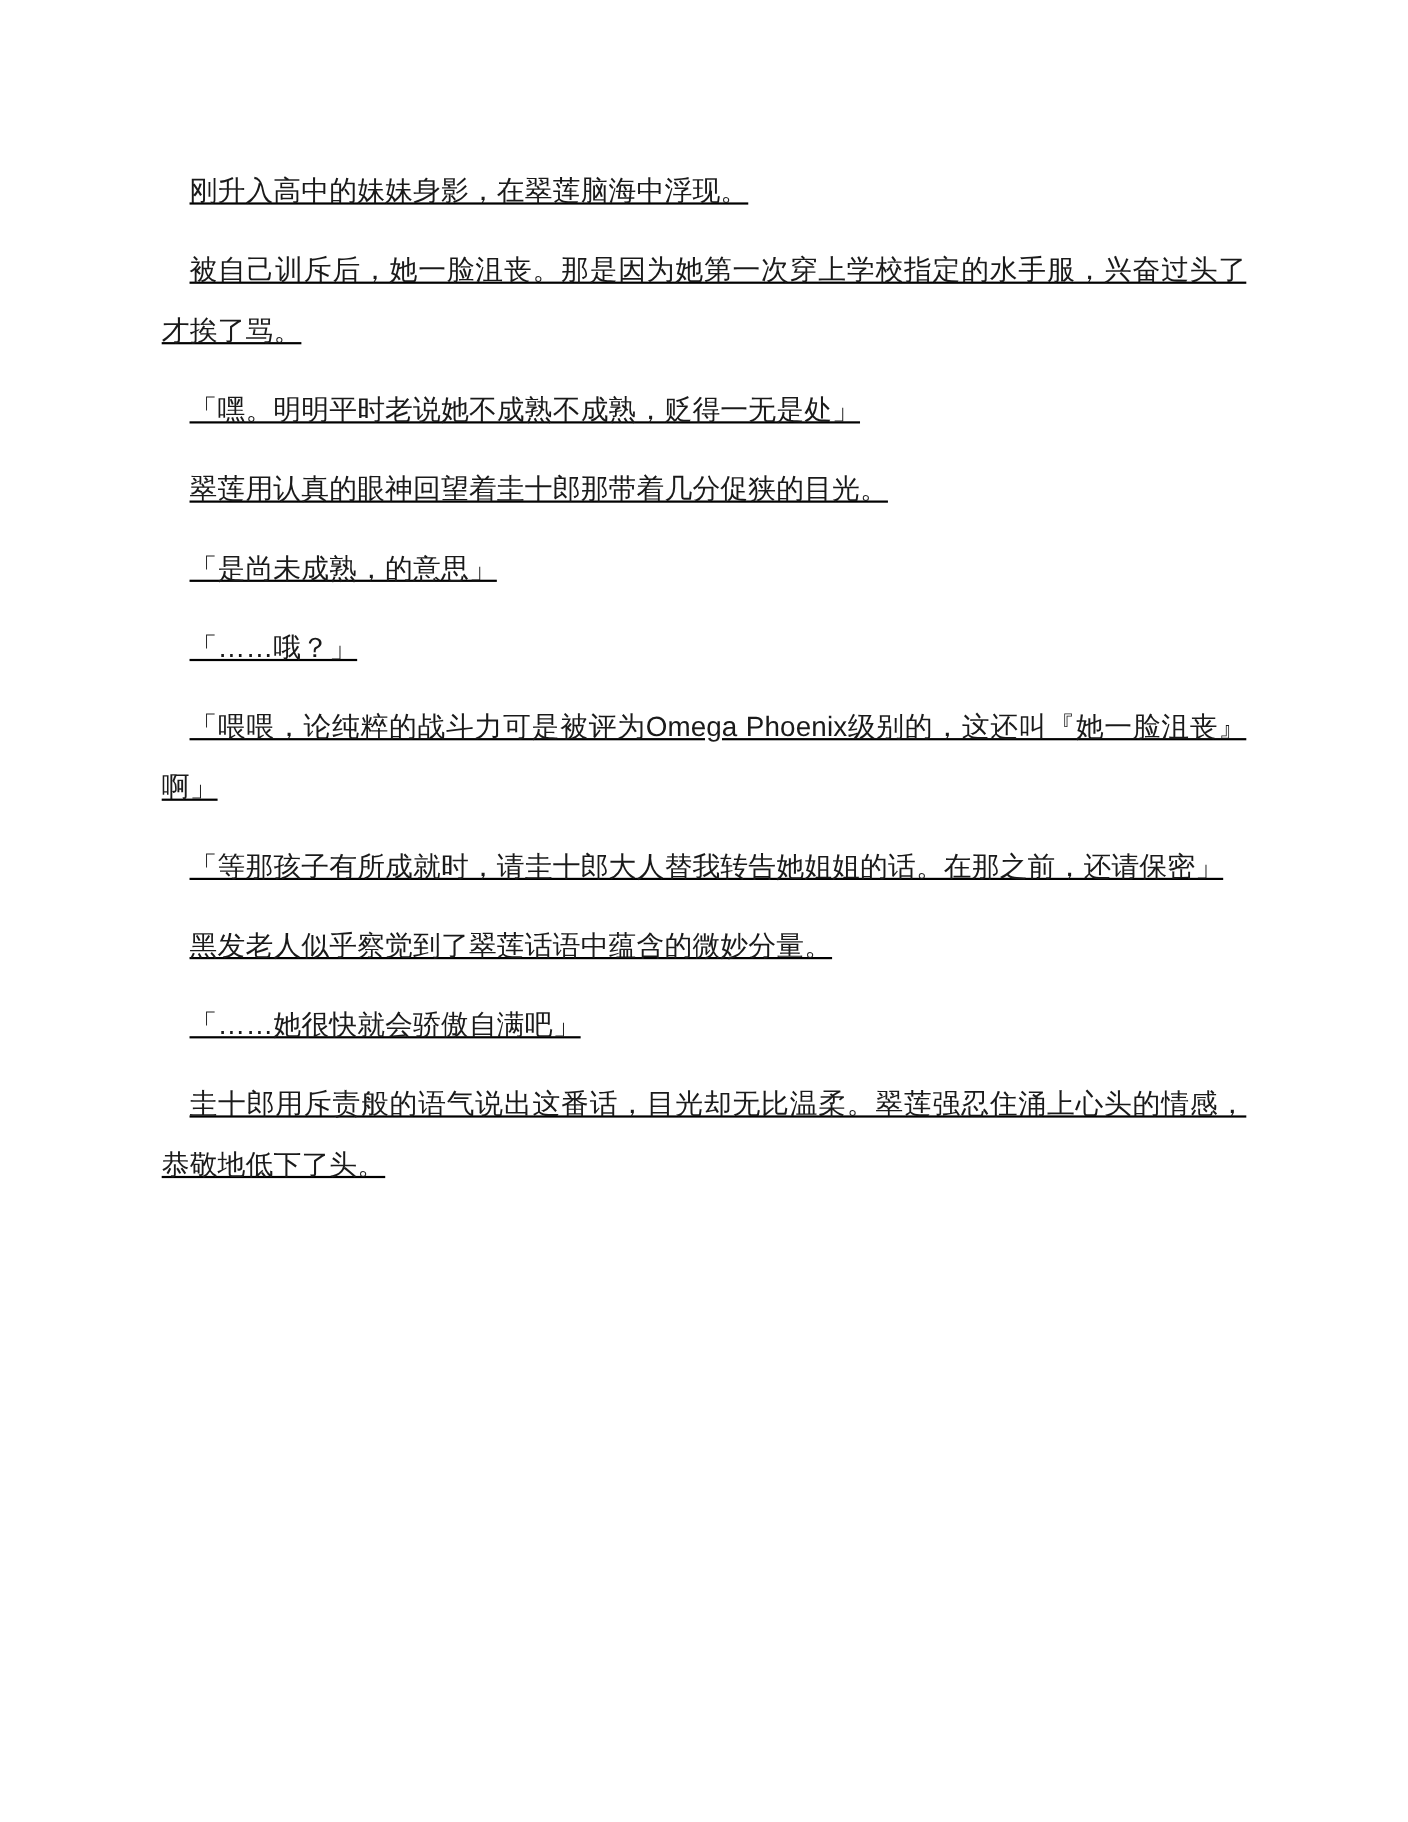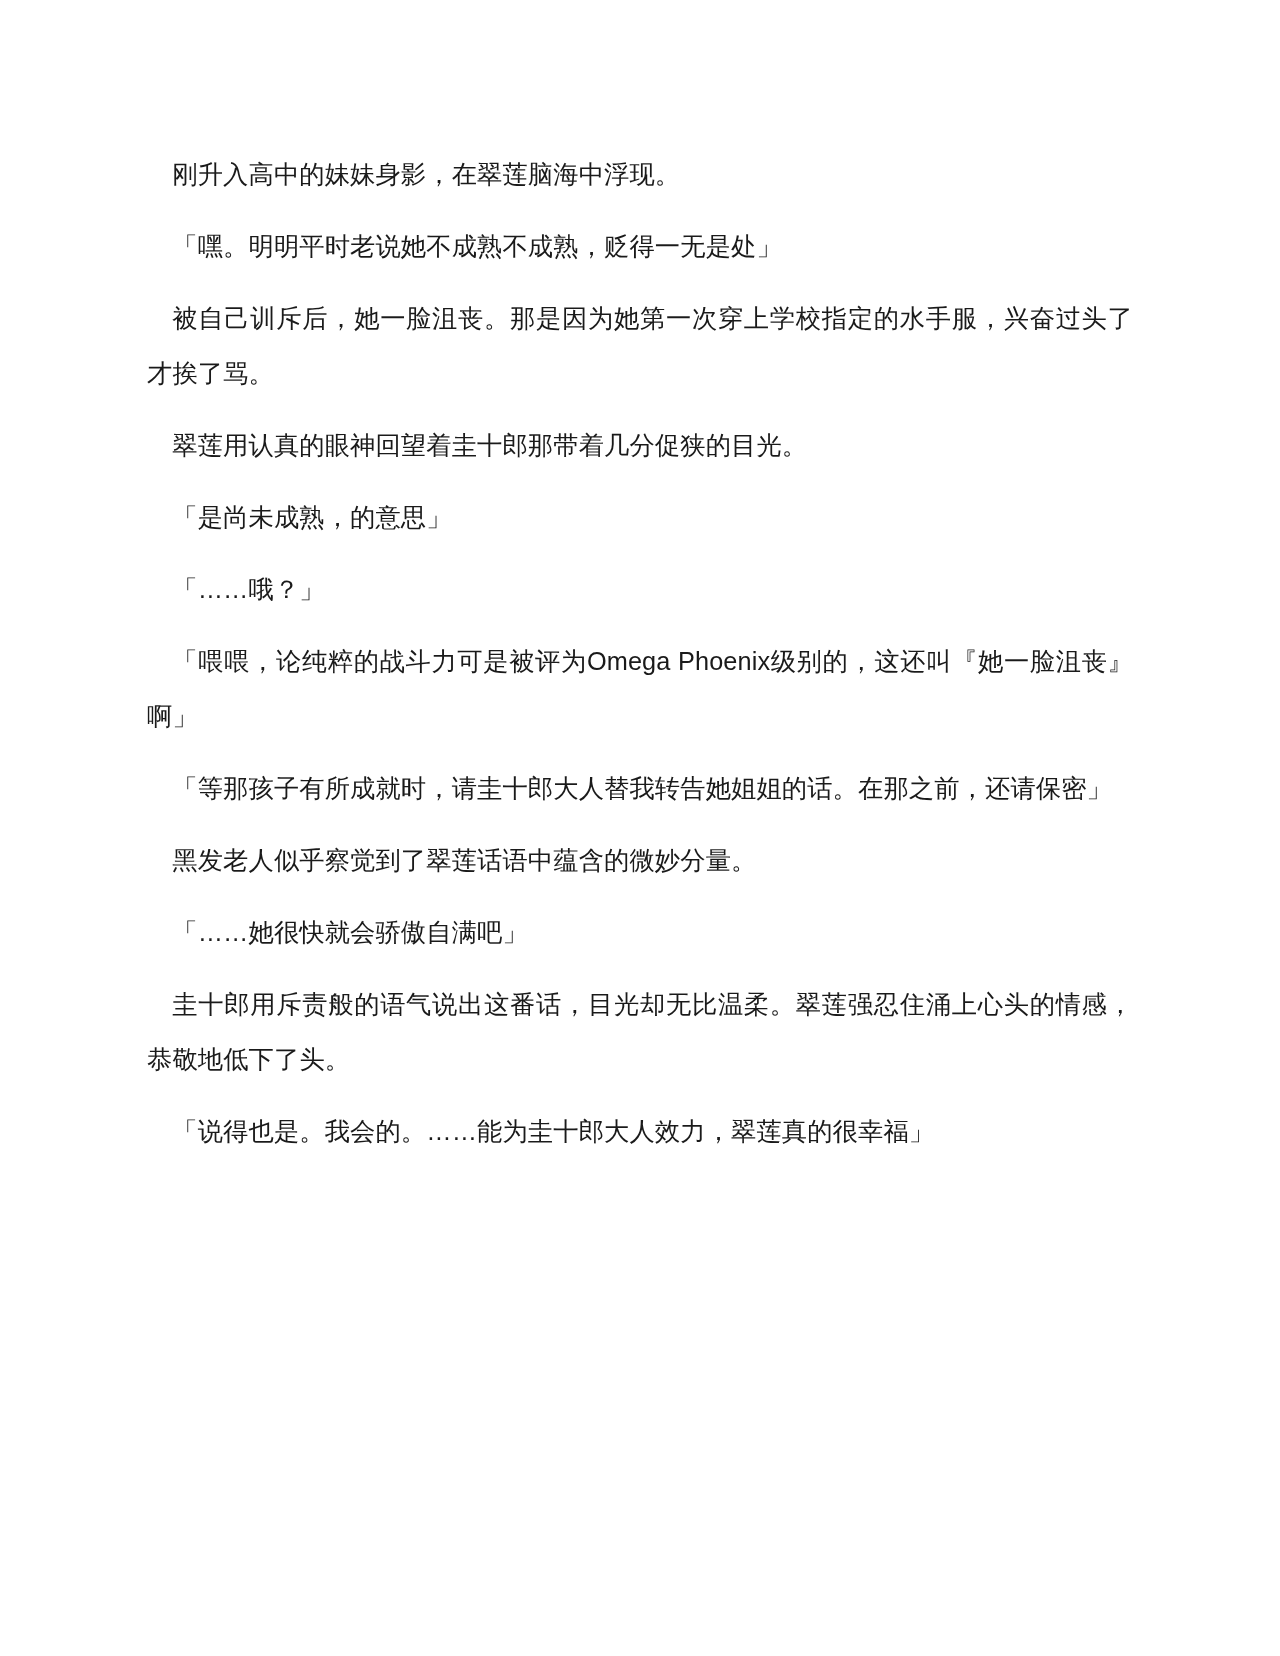--- a/index.html
+++ b/index.html
@@ -12,44 +12,44 @@
     width:1280px;
     height:1656px;
     background:var(--page-bg);
     font-family:"Liberation Sans","DejaVu Sans",sans-serif;
     overflow:hidden;
   }
   .page{
     width:1280px;
     height:1656px;
     padding:147px 147px 0 147px;
+    text-decoration:underline;
   }
   .page p{
     margin:0 0 17px 0;
     font-size:25.3px;
     line-height:55px;
     letter-spacing:0.1px;
     color:var(--text-color);
     text-align:justify;
     text-justify:inter-ideograph;
     text-indent:1em;
     font-weight:500;
     word-break:break-all;
   }
   .page p:last-child{margin-bottom:0;}
 </style>
 </head>
 <body>
 
 <main class="page">
   <p>刚升入高中的妹妹身影，在翠莲脑海中浮现。</p>
+  <p>被自己训斥后，她一脸沮丧。那是因为她第一次穿上学校指定的水手服，兴奋过头了才挨了骂。</p>
   <p>「嘿。明明平时老说她不成熟不成熟，贬得一无是处」</p>
-  <p>被自己训斥后，她一脸沮丧。那是因为她第一次穿上学校指定的水手服，兴奋过头了才挨了骂。</p>
   <p>翠莲用认真的眼神回望着圭十郎那带着几分促狭的目光。</p>
   <p>「是尚未成熟，的意思」</p>
   <p>「……哦？」</p>
   <p>「喂喂，论纯粹的战斗力可是被评为Omega Phoenix级别的，这还叫『她一脸沮丧』啊」</p>
   <p>「等那孩子有所成就时，请圭十郎大人替我转告她姐姐的话。在那之前，还请保密」</p>
   <p>黑发老人似乎察觉到了翠莲话语中蕴含的微妙分量。</p>
   <p>「……她很快就会骄傲自满吧」</p>
   <p>圭十郎用斥责般的语气说出这番话，目光却无比温柔。翠莲强忍住涌上心头的情感，恭敬地低下了头。</p>
-  <p>「说得也是。我会的。……能为圭十郎大人效力，翠莲真的很幸福」</p>
 </main>
 
 </body></html>

